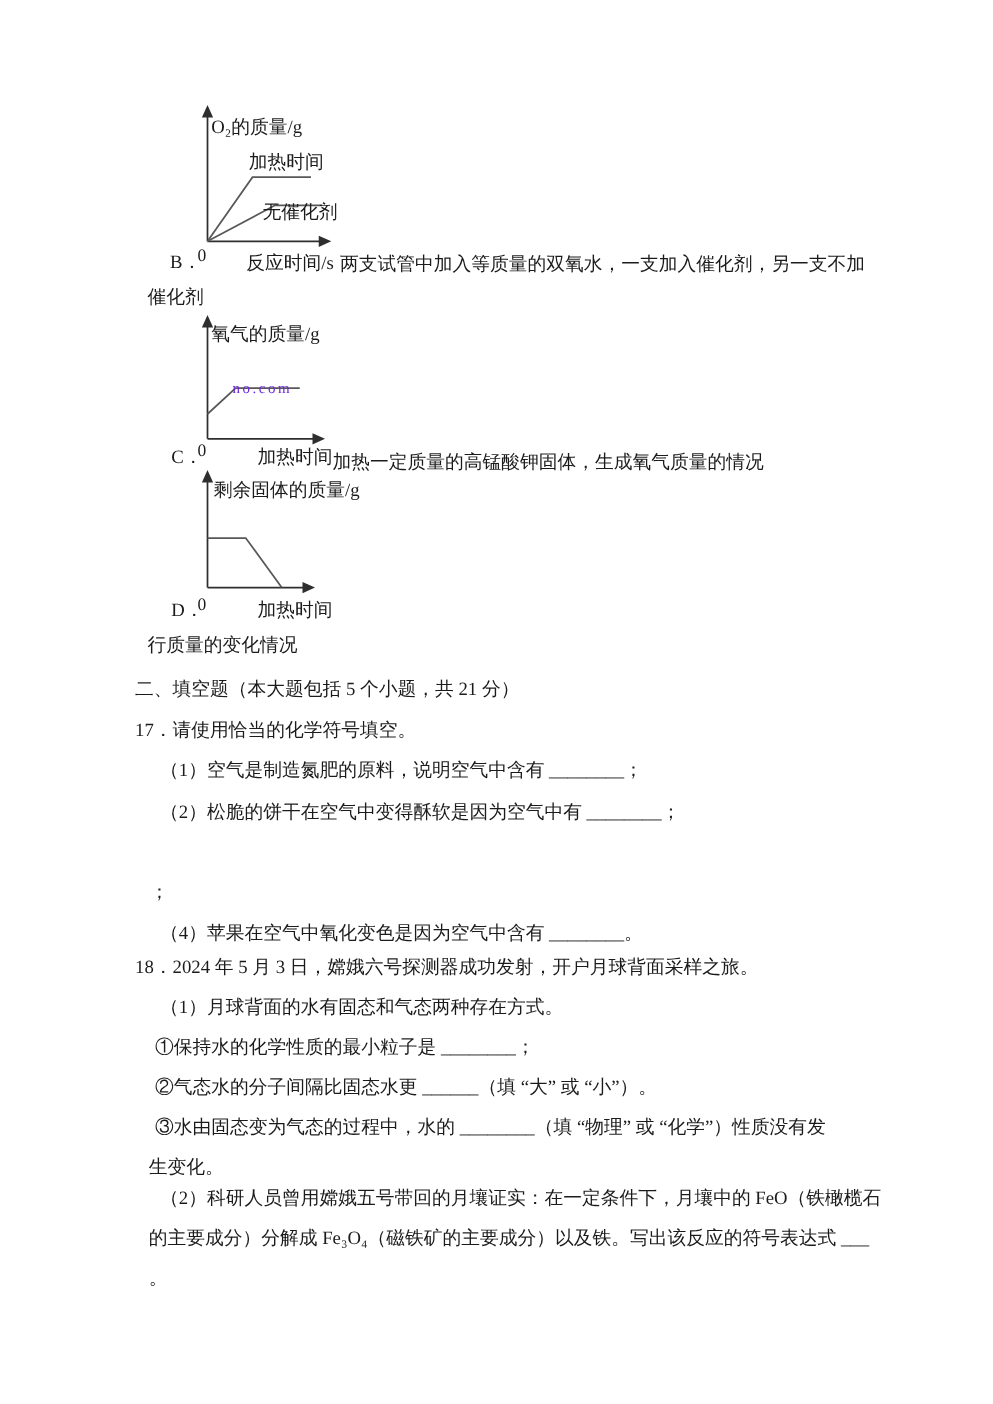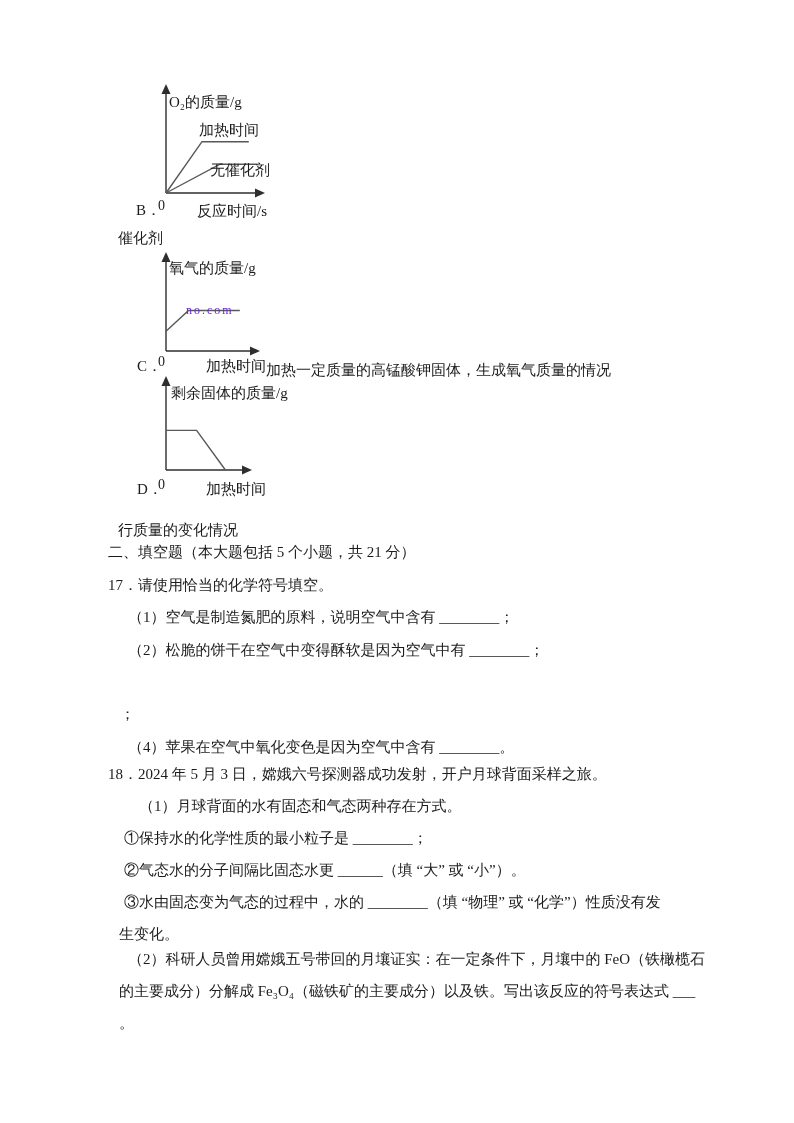--- a/index.html
+++ b/index.html
@@ -25,20 +25,21 @@
     <path class="ah" d="M113,109 L103,104.5 L103,113.5 Z"></path>
     <polyline class="cv" points="14,109 50,57.699999999999996 96.8,57.699999999999996"></polyline>
     <polyline class="cv" points="14,109 68,80.2 105.8,80.2"></polyline>
   </svg>
   <span class="t" style="left:169px;top:93px">O₂的质量/g</span>
   <span class="t" style="left:199px;top:121px">加热时间</span>
   <span class="t" style="left:210px;top:161px">无催化剂</span>
   <span class="t" style="left:136px;top:201px">B．</span>
   <span class="t num" style="left:158px;top:196px">0</span>
   <span class="t" style="left:197px;top:202px">反应时间/s</span>
+  <span class="t" style="left:272px;top:203px">两支试管中加入等质量的双氧水，一支加入催化剂，另一支不加</span>
   <span class="t" style="left:118px;top:229px">催化剂</span>
 
   <svg class="g" style="left:152px;top:252px" width="135" height="112">
     <line class="ax" x1="14" y1="9" x2="14" y2="99"></line>
     <line class="ax" x1="14" y1="99" x2="100" y2="99"></line>
     <path class="ah" d="M14,0 L9.5,10 L18.5,10 Z"></path>
     <path class="ah" d="M108,99 L98,94.5 L98,103.5 Z"></path>
     <polyline class="cv" points="14,79.2 36.5,58.5 87.8,58.5"></polyline>
   </svg>
   <span class="t" style="left:169px;top:259px">氧气的质量/g</span>
@@ -52,32 +53,32 @@
     <line class="ax" x1="14" y1="9" x2="14" y2="94"></line>
     <line class="ax" x1="14" y1="94" x2="92" y2="94"></line>
     <path class="ah" d="M14,0 L9.5,10 L18.5,10 Z"></path>
     <path class="ah" d="M100,94 L90,89.5 L90,98.5 Z"></path>
     <polyline class="cv" points="14,54.4 44.599999999999994,54.4 73.4,94"></polyline>
   </svg>
   <span class="t" style="left:171px;top:384px">剩余固体的质量/g</span>
   <span class="t" style="left:137px;top:480px">D．</span>
   <span class="t num" style="left:158px;top:475px">0</span>
   <span class="t" style="left:206px;top:480px">加热时间</span>
-  <span class="t" style="left:118px;top:521px">行质量的变化情况</span>
+  <span class="t" style="left:118px;top:508px">行质量的变化情况</span>
 
   <span class="t" style="left:108px;top:543px">二、填空题（本大题包括 5 个小题，共 21 分）</span>
 
   <span class="t" style="left:108px;top:576px">17．请使用恰当的化学符号填空。</span>
   <span class="t" style="left:128px;top:608px">（1）空气是制造氮肥的原料，说明空气中含有 ________；</span>
   <span class="t" style="left:128px;top:641px">（2）松脆的饼干在空气中变得酥软是因为空气中有 ________；</span>
   <span class="t" style="left:120px;top:705px">；</span>
   <span class="t" style="left:128px;top:738px">（4）苹果在空气中氧化变色是因为空气中含有 ________。</span>
 
   <span class="t" style="left:108px;top:765px">18．2024 年 5 月 3 日，嫦娥六号探测器成功发射，开户月球背面采样之旅。</span>
-  <span class="t" style="left:139px;top:797px">（1）月球背面的水有固态和气态两种存在方式。</span>
+  <span class="t" style="left:128px;top:797px">（1）月球背面的水有固态和气态两种存在方式。</span>
   <span class="t" style="left:124px;top:829px">①保持水的化学性质的最小粒子是 ________；</span>
   <span class="t" style="left:124px;top:861px">②气态水的分子间隔比固态水更 ______（填 “大” 或 “小”）。</span>
   <span class="t" style="left:124px;top:893px">③水由固态变为气态的过程中，水的 ________（填 “物理” 或 “化学”）性质没有发</span>
   <span class="t" style="left:119px;top:925px">生变化。</span>
   <span class="t" style="left:128px;top:950px">（2）科研人员曾用嫦娥五号带回的月壤证实：在一定条件下，月壤中的 FeO（铁橄榄石</span>
   <span class="t" style="left:119px;top:982px">的主要成分）分解成 Fe₃O₄（磁铁矿的主要成分）以及铁。写出该反应的符号表达式 ___</span>
   <span class="t" style="left:119px;top:1014px">。</span>
 
 </div>
 

